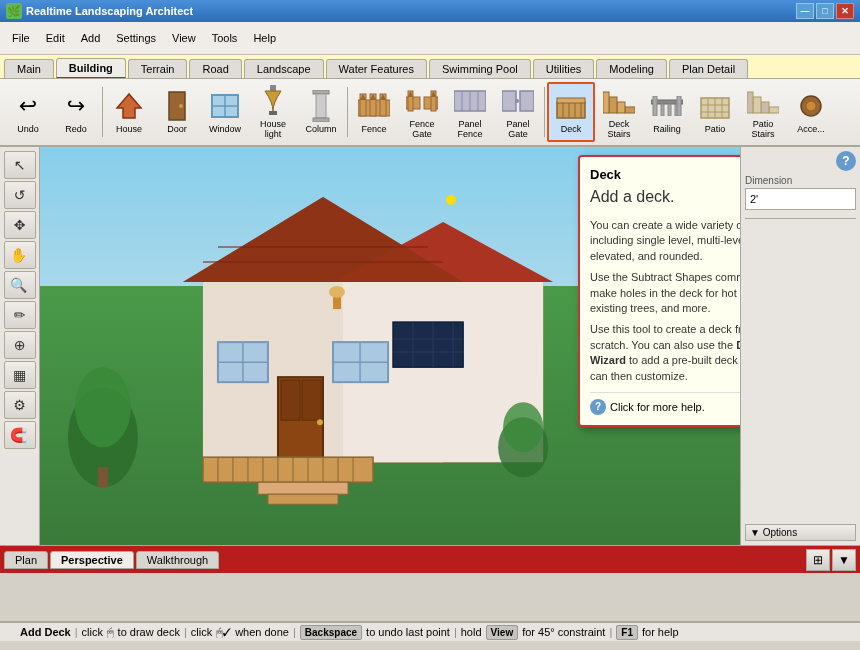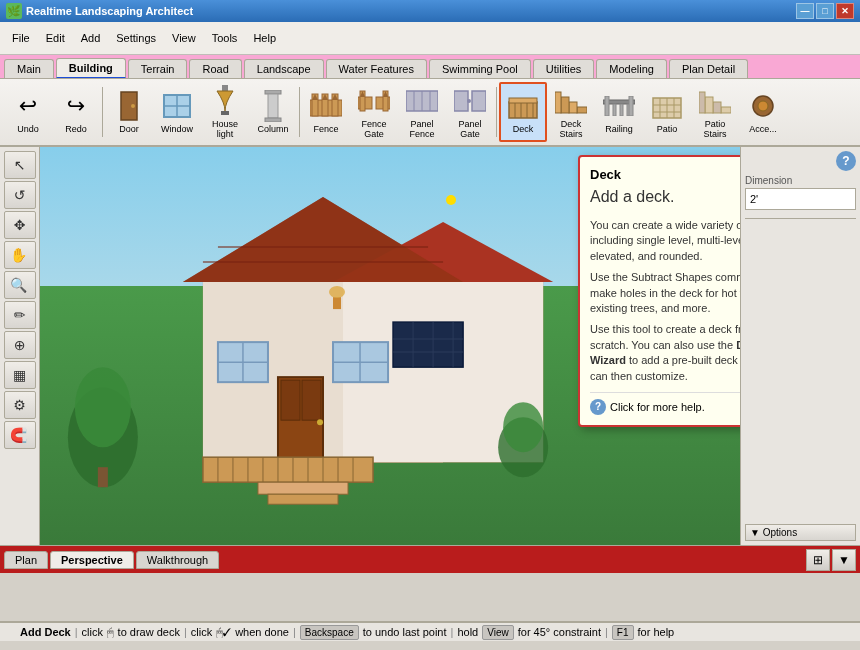--- a/index.html
+++ b/index.html
@@ -44,21 +44,21 @@
     .menu-item {
       padding: 2px 8px;
       cursor: pointer;
       font-size: 11px;
       color: #000;
     }
 
     
     #tabs {
       height: 24px;
-      background: #f9a8d4;
+      background: #fef9c3;
       display: flex;
       align-items: flex-end;
       padding: 0 4px;
       border-bottom: 1px solid #aca899;
     }
     .tab {
       padding: 3px 12px;
       font-size: 11px;
       cursor: pointer;
       border: 1px solid #aca899;
@@ -285,21 +285,21 @@
       gap: 4px;
       overflow: hidden;
       margin-top: 48px;
     }
     .status-key {
       background: #c8c5c0;
       border: 1px solid #999;
       border-radius: 2px;
       padding: 1px 4px;
       font-size: 10px;
-      font-weight: normal;
+      font-weight: bold;
     }
     .status-sep { color: #888; }
 
     
     .yellow-dot {
       position: absolute;
       width: 10px; height: 10px;
       background: #ffdd00;
       border-radius: 5px;
       top: 12%;
@@ -347,20 +347,28 @@
   <div class="toolbar-item">
     <div class="toolbar-icon" style="font-size:22px;">↩</div>
     <span>Undo</span>
   </div>
   <div class="toolbar-item">
     <div class="toolbar-icon" style="font-size:22px;">↪</div>
     <span>Redo</span>
   </div>
   <div class="toolbar-sep"></div>
 
+  <div class="toolbar-item">
+    <div class="toolbar-icon">
+      <svg width="32" height="32" viewBox="0 0 32 32">
+          <polygon points="16,4 4,18 10,18 10,28 22,28 22,18 28,18" fill="#cc6633" stroke="#883311" stroke-width="1.5"></polygon>
+        </svg>
+    </div>
+    <span>House</span>
+  </div>
   <div class="toolbar-item">
     <div class="toolbar-icon">
       <svg width="28" height="32" viewBox="0 0 28 32">
           <rect x="6" y="2" width="16" height="28" fill="#996633" stroke="#664422" stroke-width="1.5"></rect>
           <circle cx="18" cy="16" r="2" fill="#cc9944"></circle>
         </svg>
     </div>
     <span>Door</span>
   </div>
   <div class="toolbar-item">

